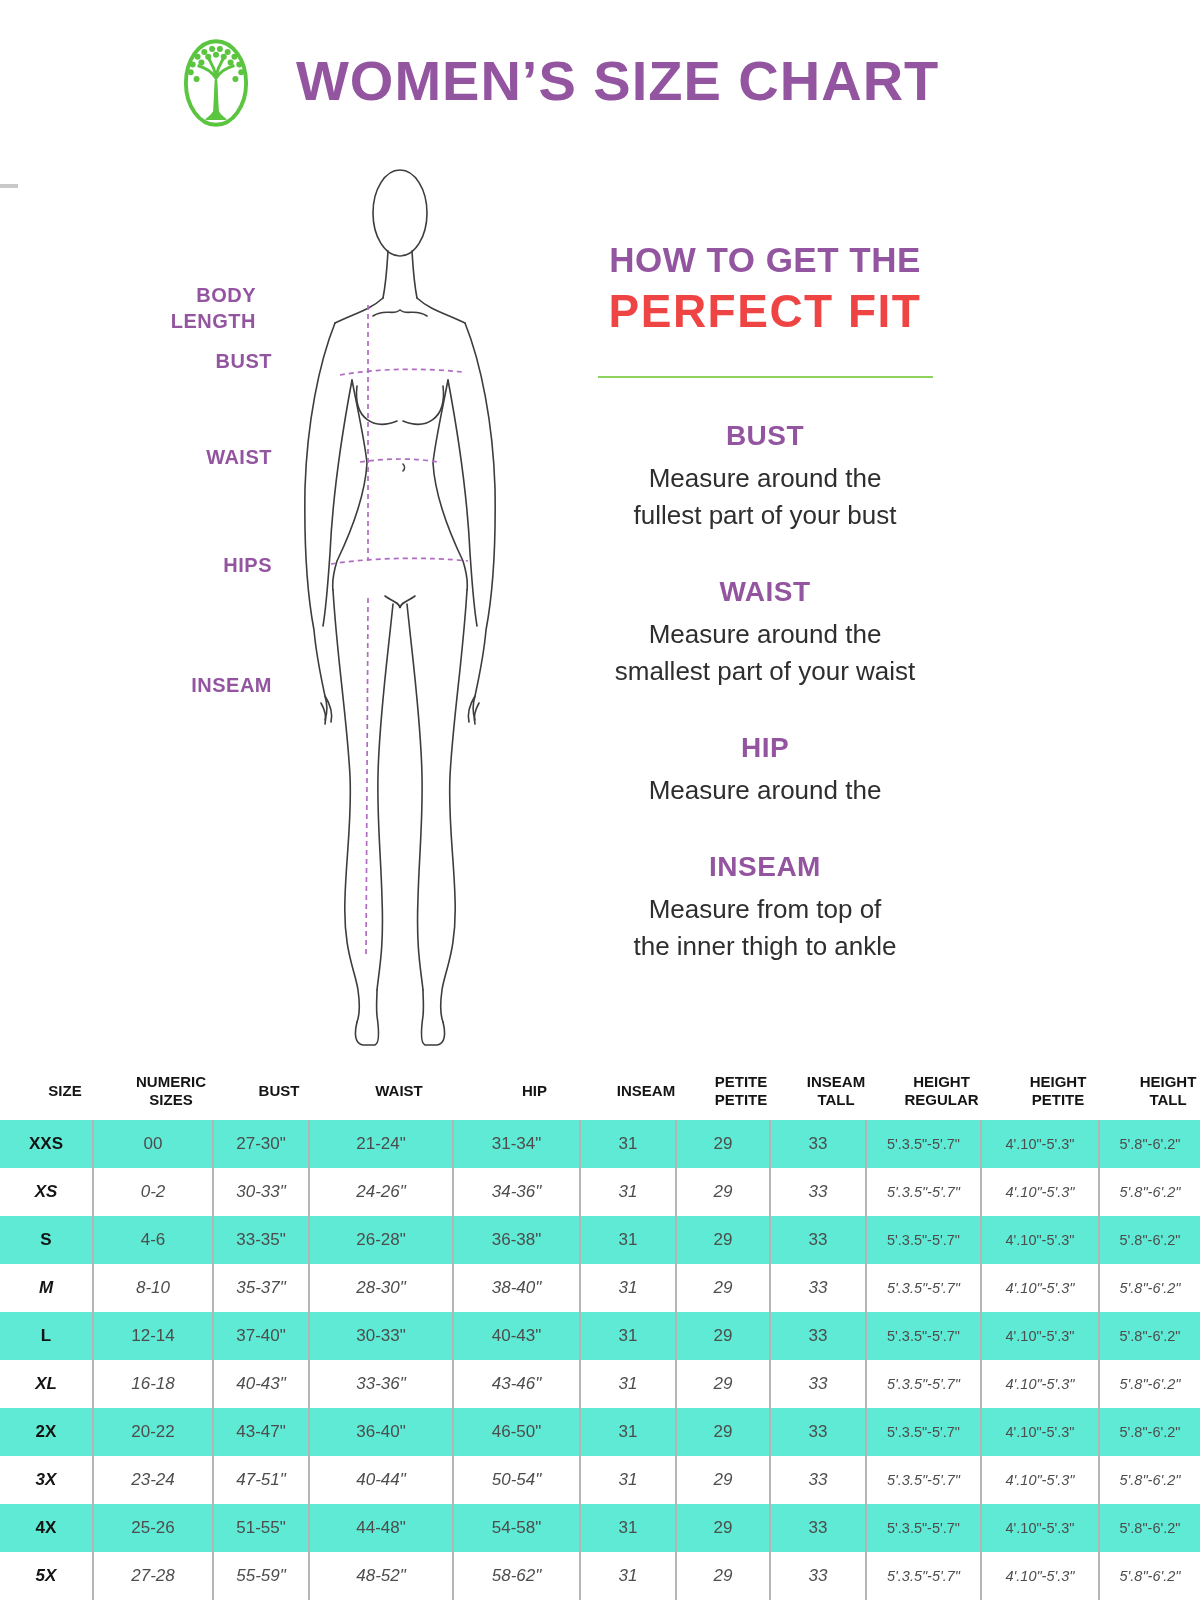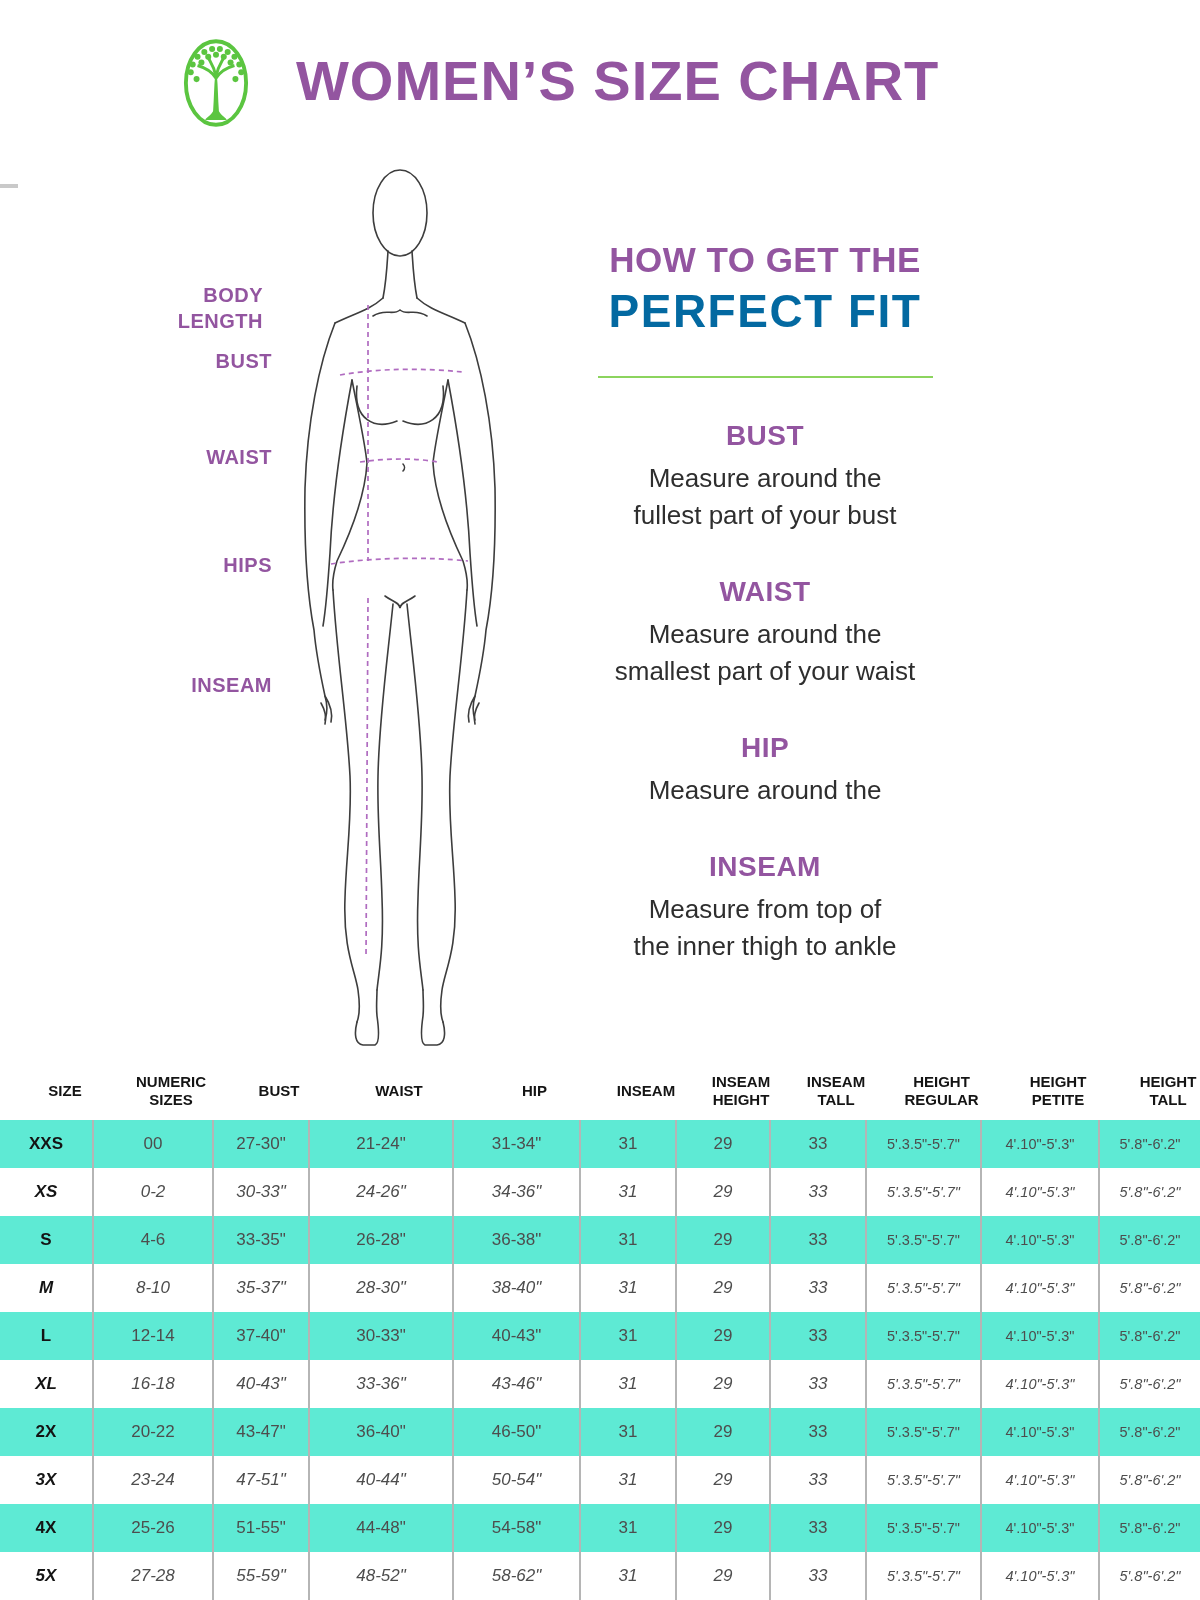--- a/index.html
+++ b/index.html
@@ -11,30 +11,30 @@
   .page-title{position:absolute;left:296px;top:48px;font-size:56px;font-weight:800;
     letter-spacing:1px;color:#9355a0;white-space:nowrap;}
 
   
   .edge-mark{position:absolute;left:0;top:184px;width:18px;height:4px;background:#c9c9c9;}
 
   
   .figure-svg{position:absolute;left:275px;top:158px;width:260px;height:892px;}
   .fig-label{position:absolute;color:#9355a0;font-weight:bold;font-size:20px;
     text-align:right;letter-spacing:0.5px;line-height:26px;}
-  .fl-bodylength{left:141px;top:282px;width:122px;}
+  .fl-bodylength{left:134px;top:282px;width:122px;}
   .fl-bust{left:60px;top:348px;width:212px;}
   .fl-waist{left:60px;top:444px;width:212px;}
   .fl-hips{left:60px;top:552px;width:212px;}
   .fl-inseam{left:60px;top:672px;width:212px;}
 
   
   .howto{position:absolute;left:565px;top:240px;width:400px;text-align:center;}
   .fit-title1{color:#9355a0;font-size:35px;font-weight:800;letter-spacing:0.5px;}
-  .fit-title2{color:#0369a1;font-size:46px;font-weight:800;letter-spacing:1.5px;margin-top:4px;}
+  .fit-title2{color:#ef4444;font-size:46px;font-weight:800;letter-spacing:1.5px;margin-top:4px;}
   .fit-rule{width:335px;height:2px;background:#8cd45e;border:0;margin:38px auto 0 auto;}
   .howto-section{margin-top:42px;}
   .howto-heading{color:#9355a0;font-size:28px;font-weight:800;letter-spacing:0.5px;margin-bottom:8px;}
   .howto-text{color:#2e2e2e;font-size:26px;line-height:37px;}
 
   
   .size-table{position:absolute;left:0;top:1062px;width:1200px;}
   .tr{display:flex;width:1200px;}
   .thead{height:58px;padding-left:19px;}
   .tbody-row{height:48px;}
@@ -186,21 +186,21 @@
   </div>
 
   <div class="size-table">
     <div class="tr thead">
         <div class="th col0">SIZE</div>
         <div class="th col1">NUMERIC SIZES</div>
         <div class="th col2">BUST</div>
         <div class="th col3">WAIST</div>
         <div class="th col4">HIP</div>
         <div class="th col5">INSEAM</div>
-        <div class="th col6">INSEAM HEIGHT</div>
+        <div class="th col6">PETITE PETITE</div>
         <div class="th col7">INSEAM TALL</div>
         <div class="th col8">HEIGHT REGULAR</div>
         <div class="th col9">HEIGHT PETITE</div>
         <div class="th col10">HEIGHT TALL</div>
       </div>
     <div>
         <div class="tr tbody-row gray">
           <div class="td col0">XXS</div>
           <div class="td col1">00</div>
           <div class="td col2">27-30"</div>

